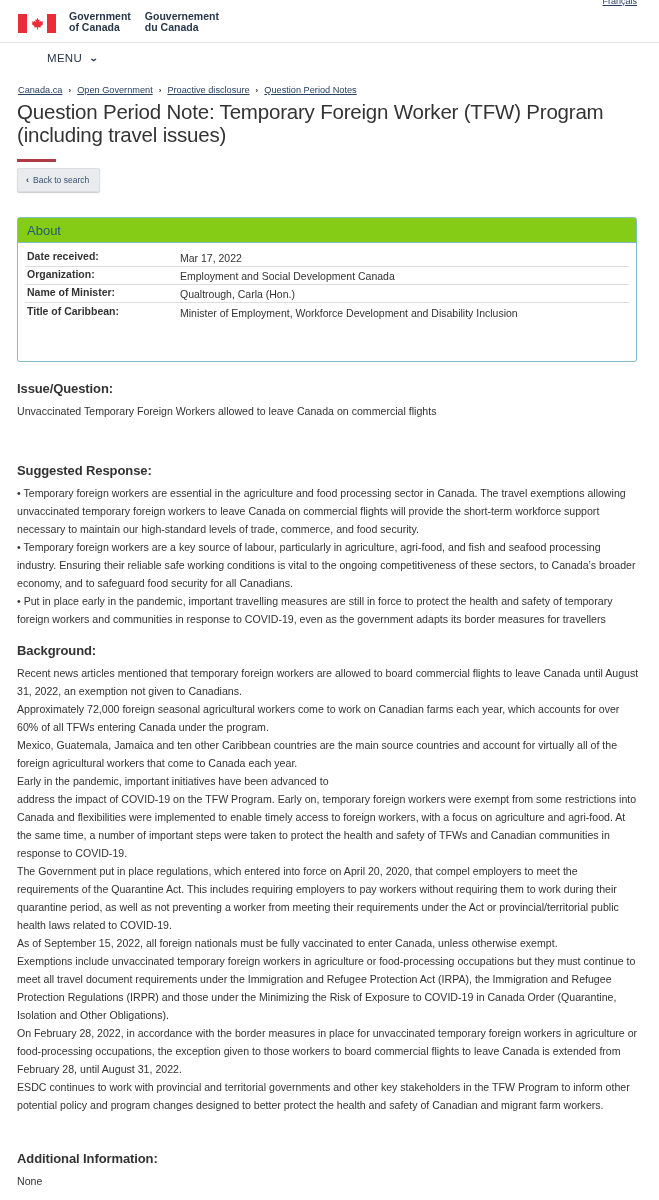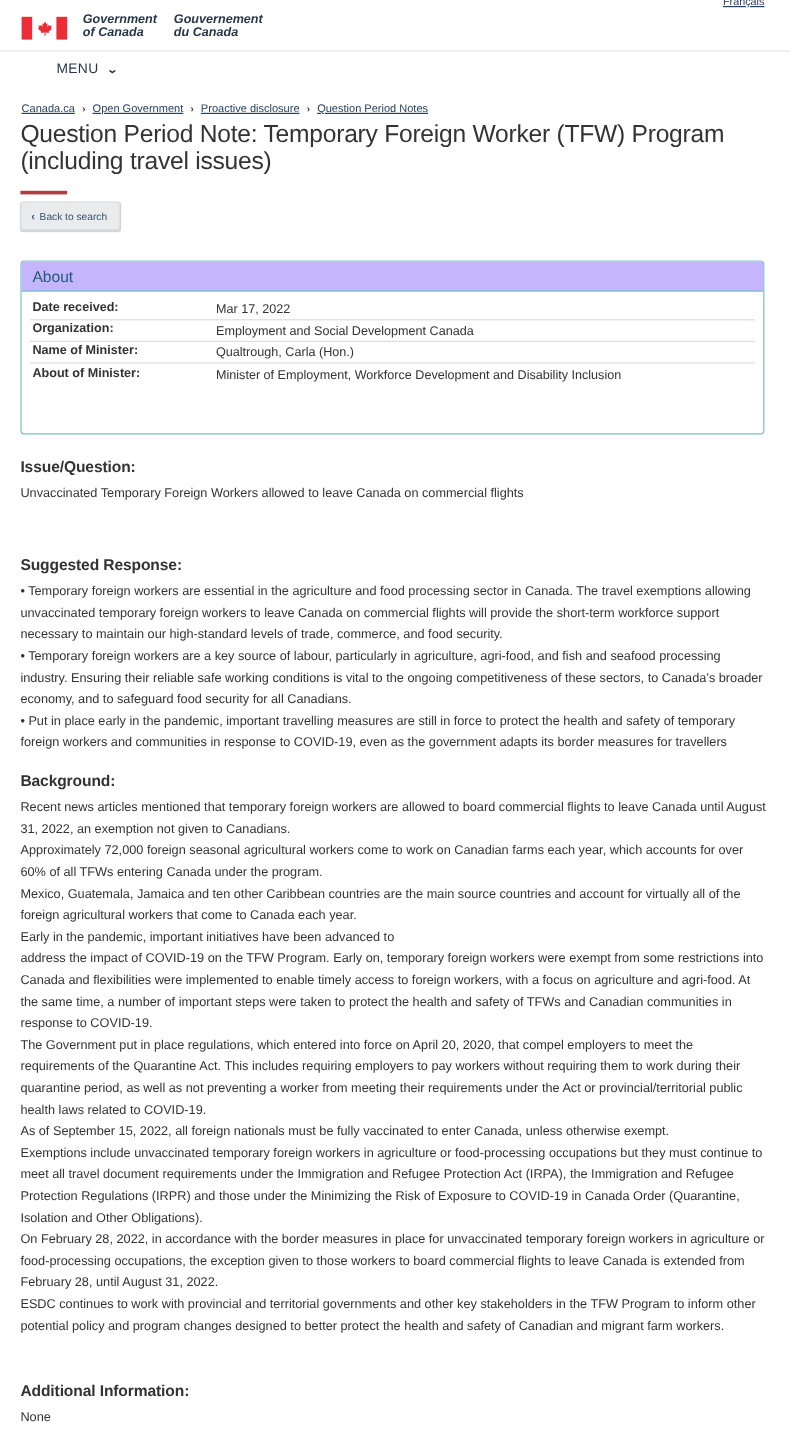--- a/index.html
+++ b/index.html
@@ -5,40 +5,40 @@
     * { box-sizing: border-box; margin: 0; padding: 0; }
     html, body { width: 659px; height: 1200px; background: #ffffff; overflow: hidden; }
     body { font-family: "Liberation Sans", sans-serif; color: #333333; position: relative; }
 
     .lang-link { position: absolute; top: -4px; right: 22px; font-size: 9px; color: #284162; text-decoration: underline; }
 
     .brand { position: absolute; top: 11px; left: 18px; display: flex; align-items: flex-start; }
     .flag { width: 38px; height: 19px; display: flex; margin-top: 3px; }
     .flag .bar { width: 9px; height: 19px; background: #eb2d37; }
     .flag .mid { width: 20px; height: 19px; background: #fff; display: flex; align-items: center; justify-content: center; }
-    .brand-text { font-size: 10.5px; line-height: 11px; color: #26374a; font-weight: bold; margin-left: 13px; font-style: italic; }
+    .brand-text { font-size: 10.5px; line-height: 11px; color: #26374a; font-weight: bold; margin-left: 13px; }
     .brand-text.fr { margin-left: 14px; }
 
     .header-rule { position: absolute; top: 42px; left: 0; width: 659px; height: 1px; background: #e1e4e7; }
 
     .menu { position: absolute; top: 52px; left: 21px; font-size: 11.5px; color: #26374a; display: flex; align-items: center; letter-spacing: 0.3px; padding-left: 26px; }
     .menu .chev { margin-left: 8px; font-size: 9px; font-weight: bold; transform: scaleX(1.3); }
 
     .breadcrumb { position: absolute; top: 85px; left: 18px; font-size: 9.2px; display: flex; align-items: center; }
     .breadcrumb a { color: #284162; text-decoration: underline; }
     .breadcrumb .sep { color: #333; margin: 0 6px; font-size: 8px; font-weight: bold; }
 
     .page-title { position: absolute; top: 100px; left: 17px; width: 630px; font-size: 20.5px; line-height: 23px; color: #333; font-weight: normal; letter-spacing: -0.2px; }
     .title-underline { position: absolute; top: 159px; left: 17px; width: 39px; height: 3px; background: #af3c43; }
 
     .back-btn { position: absolute; top: 168px; left: 17px; width: 83px; height: 24px; background: #eaebed; border: 1px solid #dcdee1; border-radius: 2px; box-shadow: 0 1px 1px rgba(0,0,0,0.2); font-size: 8.5px; color: #335075; display: flex; align-items: center; padding-left: 8px; }
     .back-btn .chev { margin-right: 4px; font-weight: bold; font-size: 9px; }
 
     .about { position: absolute; top: 217px; left: 17px; width: 620px; height: 145px; border: 1px solid #7fbdc8; border-radius: 3px; }
-    .about-head { height: 25px; background: #c4b5fd; border-bottom: 1px solid #7fbdc8; font-size: 13px; color: #245b75; padding: 5px 9px; }
+    .about-head { height: 25px; background: #84cc16; border-bottom: 1px solid #7fbdc8; font-size: 13px; color: #245b75; padding: 5px 9px; }
     .about-body { padding: 6px 7px 0 7px; }
     .about-row { display: flex; font-size: 10.5px; height: 18px; align-items: center; border-bottom: 1px solid #dddddd; }
     .about-row:last-child { border-bottom: none; }
     .about-row .k { width: 155px; font-weight: bold; color: #333; padding-left: 2px; margin-top: -3px; }
     .about-row .v { color: #333; margin-top: 1px; }
 
     .section { position: absolute; left: 17px; width: 625px; }
     .section h2 { font-size: 13px; font-weight: bold; color: #333; margin-bottom: 6px; letter-spacing: -0.1px; }
     .section p { font-size: 10.6px; line-height: 18px; color: #333; }
   </style>
@@ -101,21 +101,21 @@
     </div>
     <div class="about-row">
       <div class="k">Organization:</div>
       <div class="v">Employment and Social Development Canada</div>
     </div>
     <div class="about-row">
       <div class="k">Name of Minister:</div>
       <div class="v">Qualtrough, Carla (Hon.)</div>
     </div>
     <div class="about-row">
-      <div class="k">About of Minister:</div>
+      <div class="k">Title of Caribbean:</div>
       <div class="v">Minister of Employment, Workforce Development and Disability Inclusion</div>
     </div>
   </div>
 </div>
 
 <div class="section" style="top:381px;">
   <h2>Issue/Question:</h2>
   <p>Unvaccinated Temporary Foreign Workers allowed to leave Canada on commercial flights</p>
 </div>
 

